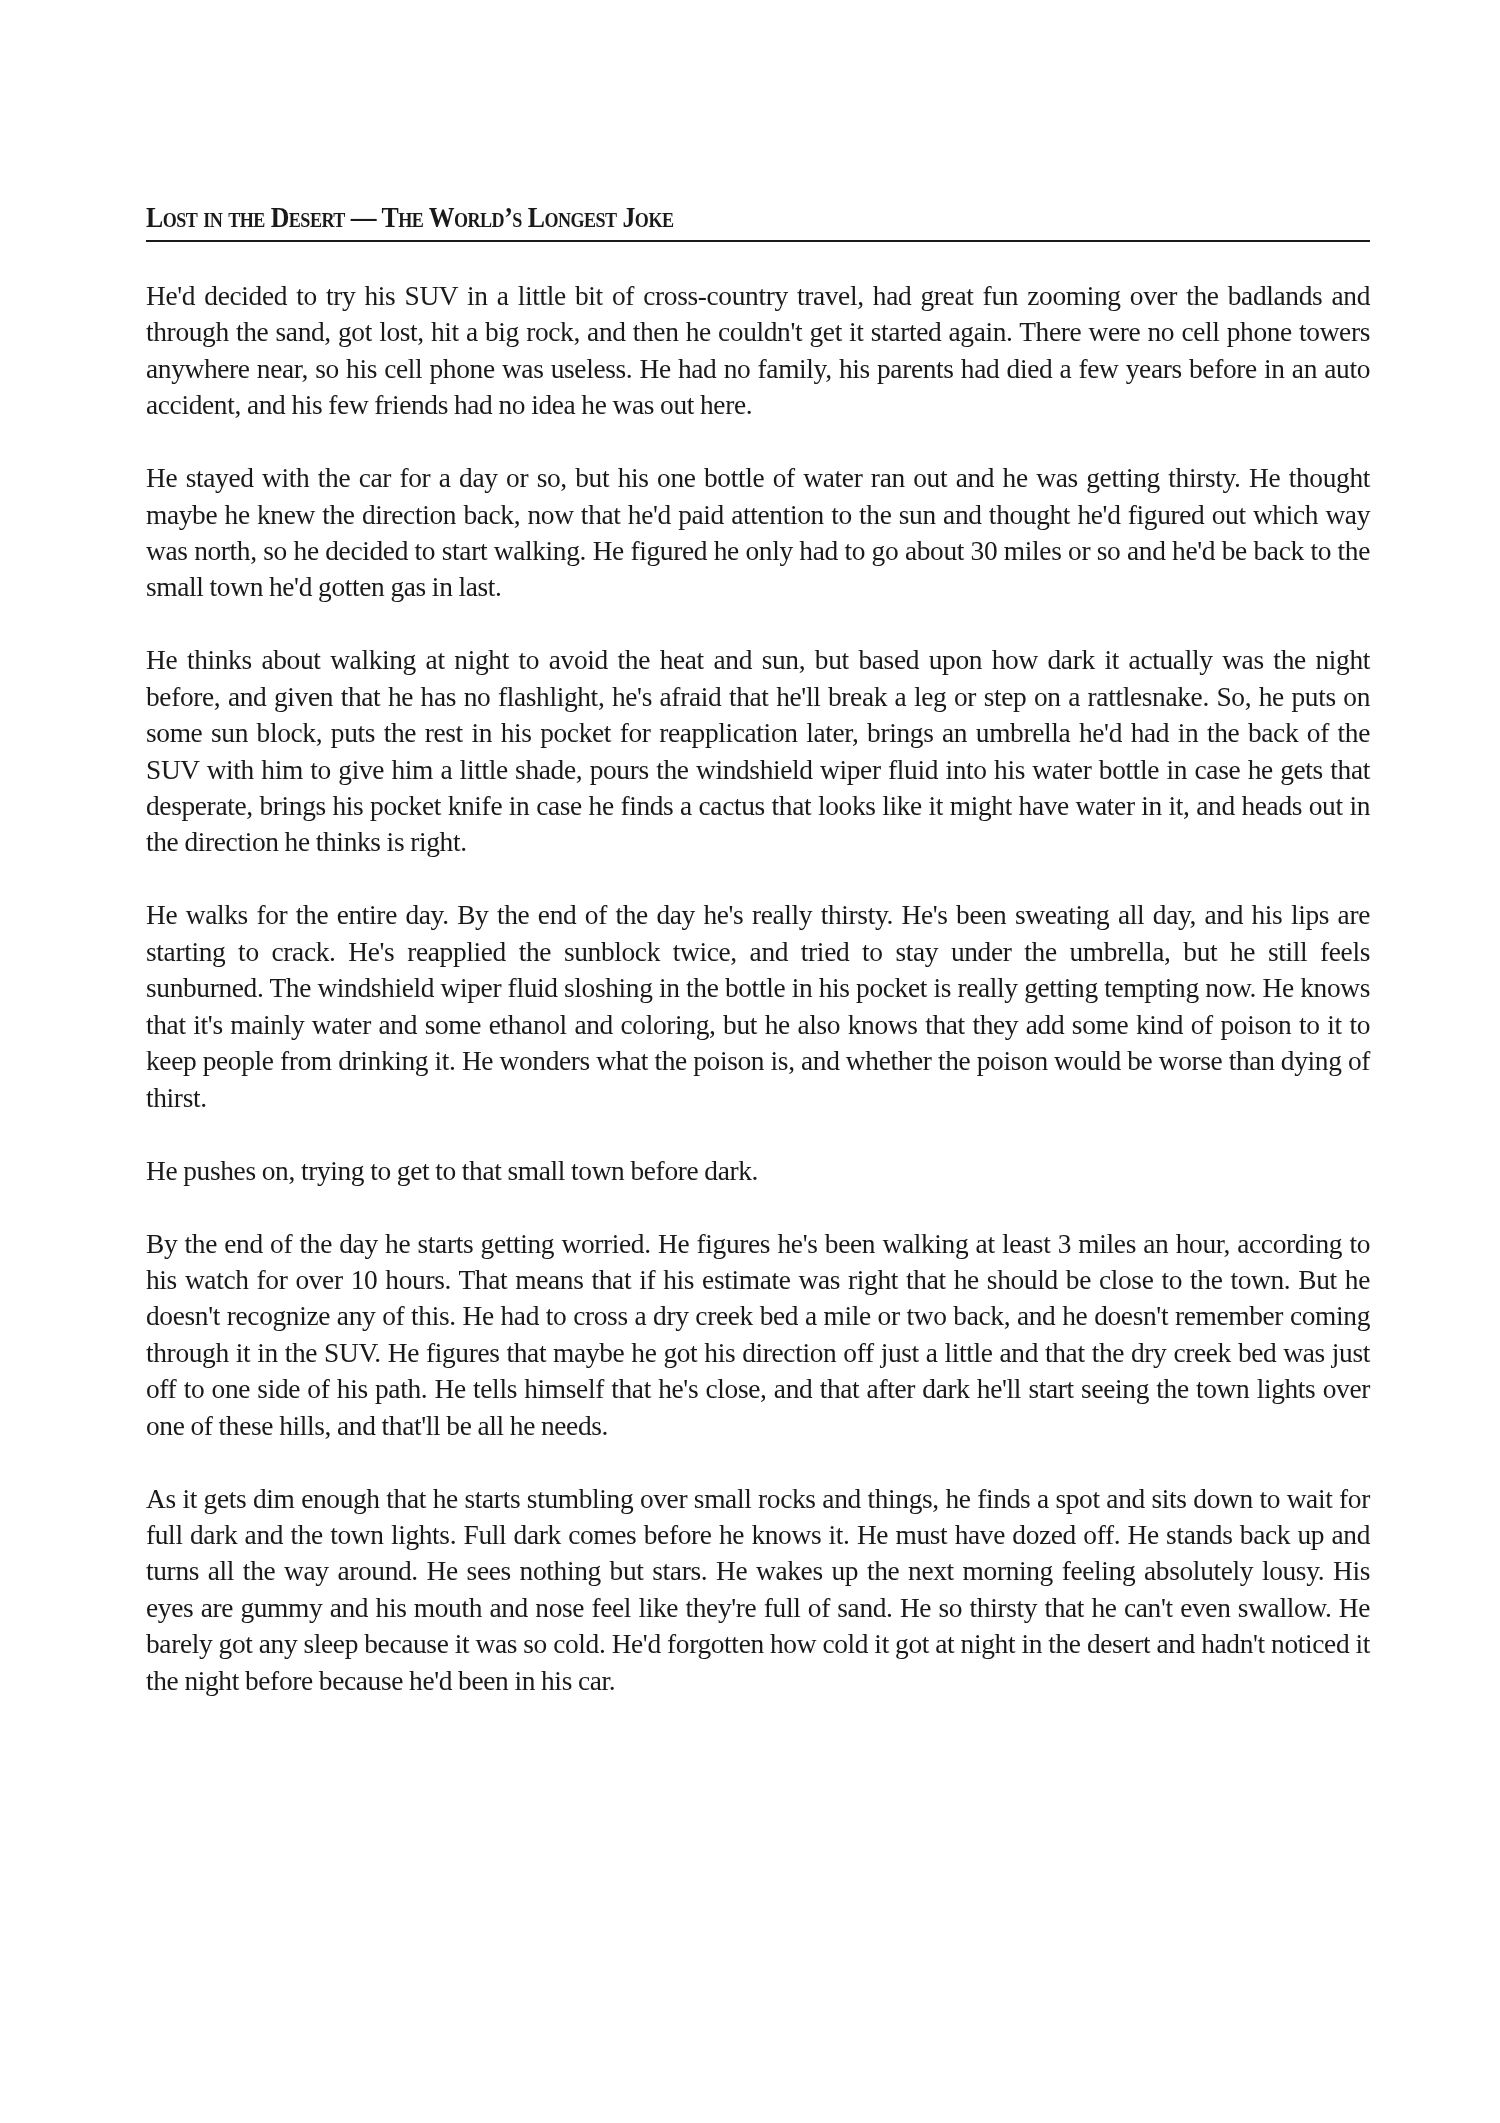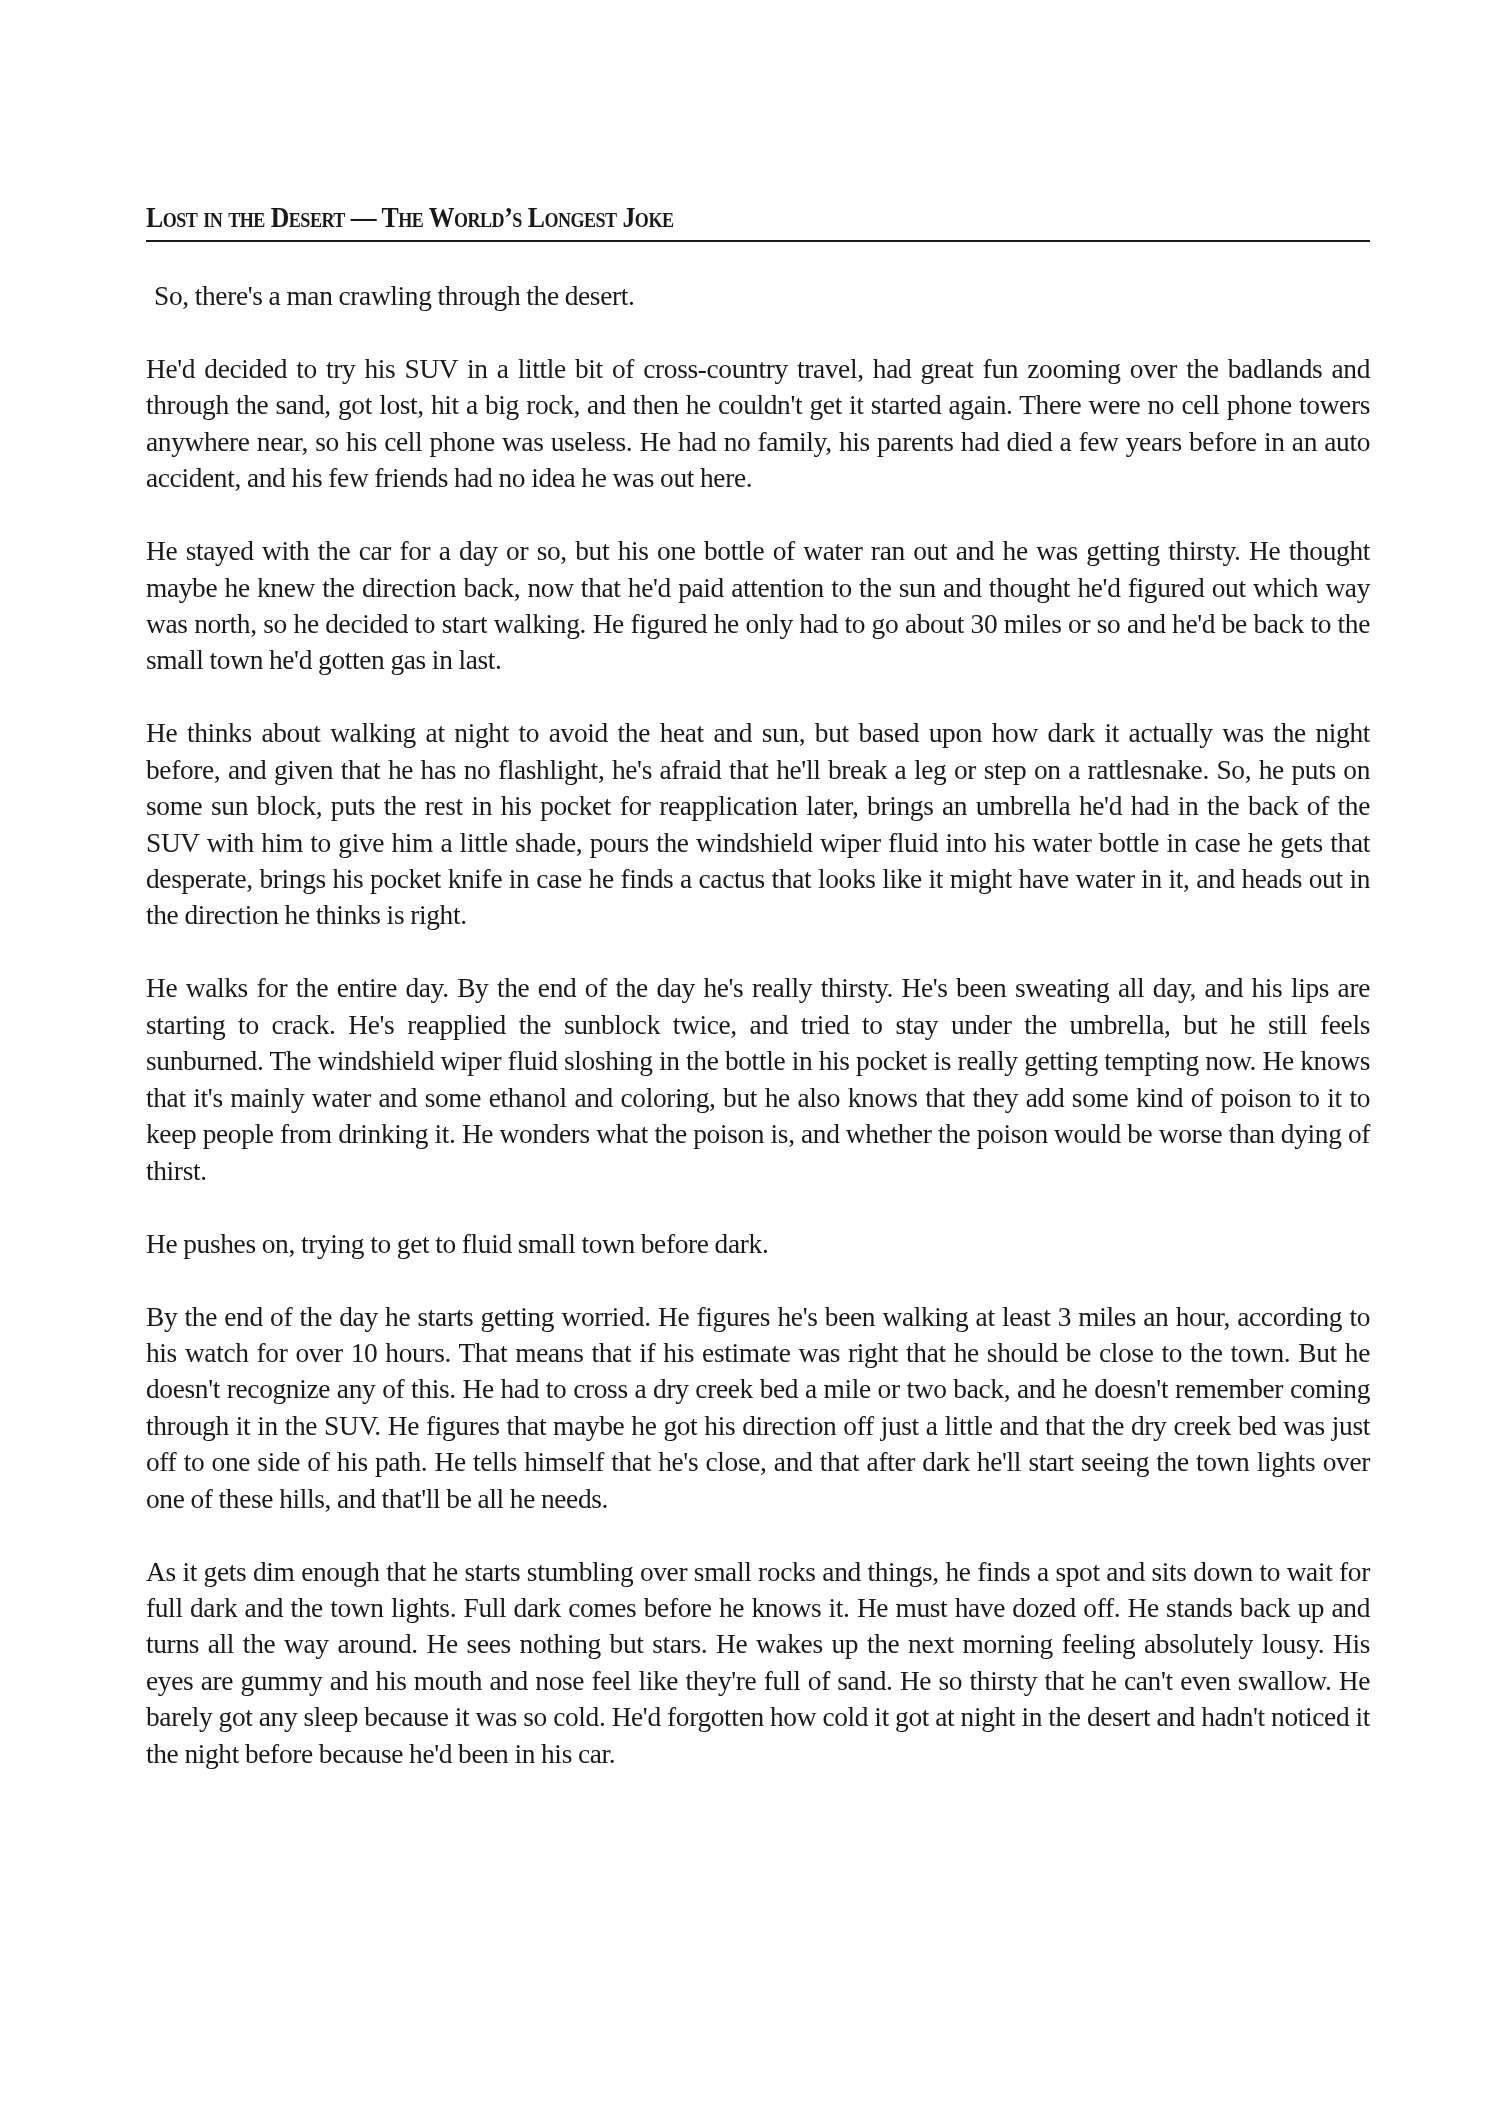--- a/index.html
+++ b/index.html
@@ -59,22 +59,21 @@
     }
   </style>
 </head>
 <body>
 
 <div class="page">
   <h1 class="title">Lost in the Desert — The World’s Longest Joke</h1>
   <div class="title-rule"></div>
 
   <div class="body-text">
-    <p class="para first">So, there's a man crawling through the desert.</p>
     <p class="para">He'd decided to try his SUV in a little bit of cross-country travel, had great fun zooming over the badlands and through the sand, got lost, hit a big rock, and then he couldn't get it started again. There were no cell phone towers anywhere near, so his cell phone was useless. He had no family, his parents had died a few years before in an auto accident, and his few friends had no idea he was out here.</p>
     <p class="para">He stayed with the car for a day or so, but his one bottle of water ran out and he was getting thirsty. He thought maybe he knew the direction back, now that he'd paid attention to the sun and thought he'd figured out which way was north, so he decided to start walking. He figured he only had to go about 30 miles or so and he'd be back to the small town he'd gotten gas in last.</p>
     <p class="para">He thinks about walking at night to avoid the heat and sun, but based upon how dark it actually was the night before, and given that he has no flashlight, he's afraid that he'll break a leg or step on a rattlesnake. So, he puts on some sun block, puts the rest in his pocket for reapplication later, brings an umbrella he'd had in the back of the SUV with him to give him a little shade, pours the windshield wiper fluid into his water bottle in case he gets that desperate, brings his pocket knife in case he finds a cactus that looks like it might have water in it, and heads out in the direction he thinks is right.</p>
     <p class="para">He walks for the entire day. By the end of the day he's really thirsty. He's been sweating all day, and his lips are starting to crack. He's reapplied the sunblock twice, and tried to stay under the umbrella, but he still feels sunburned. The windshield wiper fluid sloshing in the bottle in his pocket is really getting tempting now. He knows that it's mainly water and some ethanol and coloring, but he also knows that they add some kind of poison to it to keep people from drinking it. He wonders what the poison is, and whether the poison would be worse than dying of thirst.</p>
-    <p class="para">He pushes on, trying to get to fluid small town before dark.</p>
+    <p class="para">He pushes on, trying to get to that small town before dark.</p>
     <p class="para">By the end of the day he starts getting worried. He figures he's been walking at least 3 miles an hour, according to his watch for over 10 hours. That means that if his estimate was right that he should be close to the town. But he doesn't recognize any of this. He had to cross a dry creek bed a mile or two back, and he doesn't remember coming through it in the SUV. He figures that maybe he got his direction off just a little and that the dry creek bed was just off to one side of his path. He tells himself that he's close, and that after dark he'll start seeing the town lights over one of these hills, and that'll be all he needs.</p>
     <p class="para">As it gets dim enough that he starts stumbling over small rocks and things, he finds a spot and sits down to wait for full dark and the town lights. Full dark comes before he knows it. He must have dozed off. He stands back up and turns all the way around. He sees nothing but stars. He wakes up the next morning feeling absolutely lousy. His eyes are gummy and his mouth and nose feel like they're full of sand. He so thirsty that he can't even swallow. He barely got any sleep because it was so cold. He'd forgotten how cold it got at night in the desert and hadn't noticed it the night before because he'd been in his car.</p>
   </div>
 </div>
 
 </body></html>

